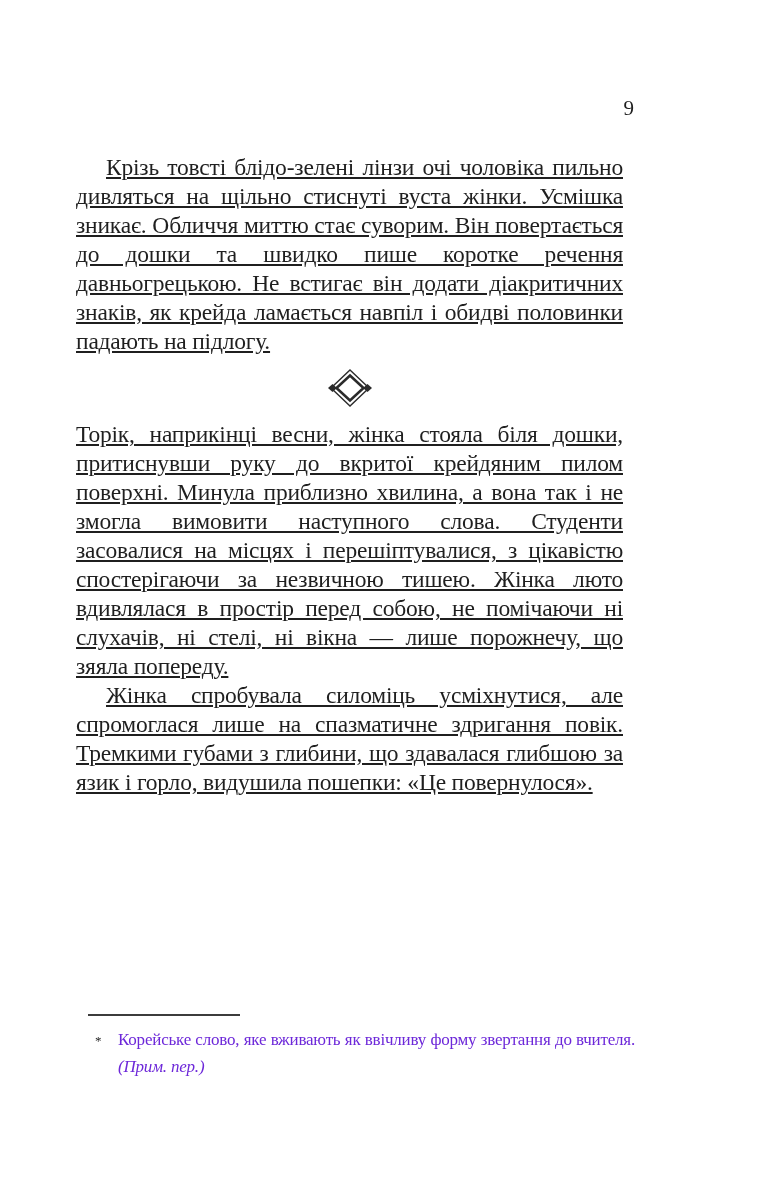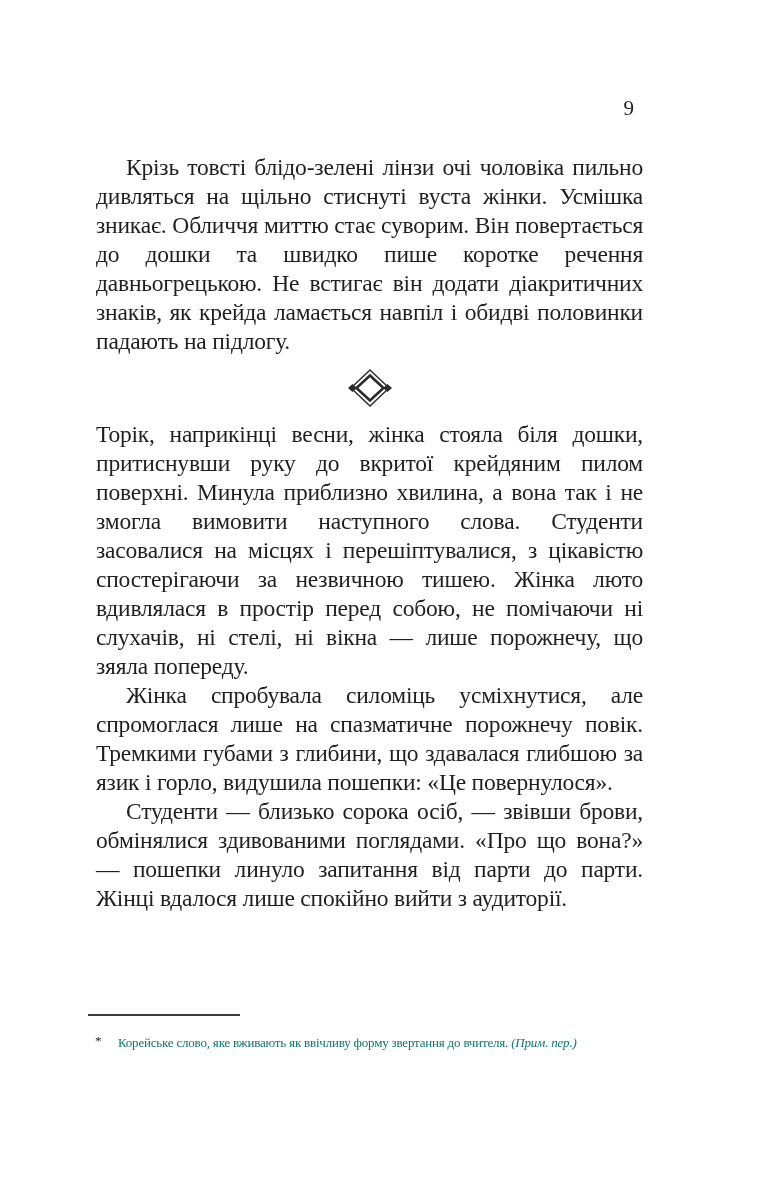--- a/index.html
+++ b/index.html
@@ -21,23 +21,24 @@
   .page-number {
     position: absolute;
     top: 96px;
     right: 132px;
     font-size: 21px;
     line-height: 24px;
     color: #1f1f1f;
   }
   .text-block {
     position: absolute;
-    left: 96px;
+    left: 76px;
     top: 153px;
     width: 547px;
+    text-decoration: underline;
   }
   .para {
     margin: 0;
     font-size: 23.5px;
     line-height: 29px;
     letter-spacing: -0.2px;
     text-align: justify;
     color: #1f1f1f;
   }
   .para.indent { text-indent: 30px; }
@@ -74,25 +75,25 @@
     width: 30px;
     box-sizing: border-box;
     padding-left: 7px;
     padding-top: 1px;
     font-size: 13px;
     line-height: 27px;
     color: #1f1f1f;
   }
   .fn-text {
     flex: 1;
-    font-size: 13px;
-    line-height: 33px;
+    font-size: 17px;
+    line-height: 27px;
     letter-spacing: -0.2px;
     text-align: justify;
-    color: #0f766e;
+    color: #6d28d9;
   }
   .fn-text i { font-style: italic; }
 </style>
 </head>
 <body>
 
 <div class="page">
 
   <div class="page-number">9</div>
 
@@ -105,23 +106,22 @@
         <polygon points="22,1 41,19 22,37 3,19" fill="none" stroke="#2b2b2b" stroke-width="1.4"></polygon>
         <polygon points="22,6.5 35.5,19 22,31.5 8.5,19" fill="none" stroke="#2b2b2b" stroke-width="2.6"></polygon>
         <polygon points="0,19 4.5,15 9,19 4.5,23" fill="#2b2b2b"></polygon>
         <polygon points="35,19 39.5,15 44,19 39.5,23" fill="#2b2b2b"></polygon>
       </svg>
     </div>
 
     <p class="para">Торік, наприкінці весни, жінка стояла біля дошки, притиснувши руку до вкритої крейдяним пилом поверхні. Минула приблизно хвилина, а вона так і не змогла вимовити наступного слова. Студенти засовалися на місцях і перешіптувалися, з цікавістю спостерігаючи за незвичною тишею. Жінка люто вдивлялася в простір перед собою, не помічаючи ні слухачів, ні стелі, ні вікна — лише порожнечу, що зяяла попереду.</p>
 
 
-    <p class="para indent">Жінка спробувала силоміць усміхнутися, але спромоглася лише на спазматичне порожнечу повік. Тремкими губами з глибини, що здавалася глибшою за язик і горло, видушила пошепки: «Це повернулося».</p>
+    <p class="para indent">Жінка спробувала силоміць усміхнутися, але спромоглася лише на спазматичне здригання повік. Тремкими губами з глибини, що здавалася глибшою за язик і горло, видушила пошепки: «Це повернулося».</p>
 
-    <p class="para indent">Студенти — близько сорока осіб, — звівши брови, обмінялися здивованими поглядами. «Про що вона?» — пошепки линуло запитання від парти до парти. Жінці вдалося лише спокійно вийти з аудиторії.</p>
 
   </div>
 
   <div class="footnote-rule"></div>
 
   <div class="footnote">
     <span class="fn-marker">*</span>
     <span class="fn-text"><span>Корейське слово, яке вживають як ввічливу форму звертання до вчителя. </span><i>(Прим. пер.)</i></span>
   </div>
 

